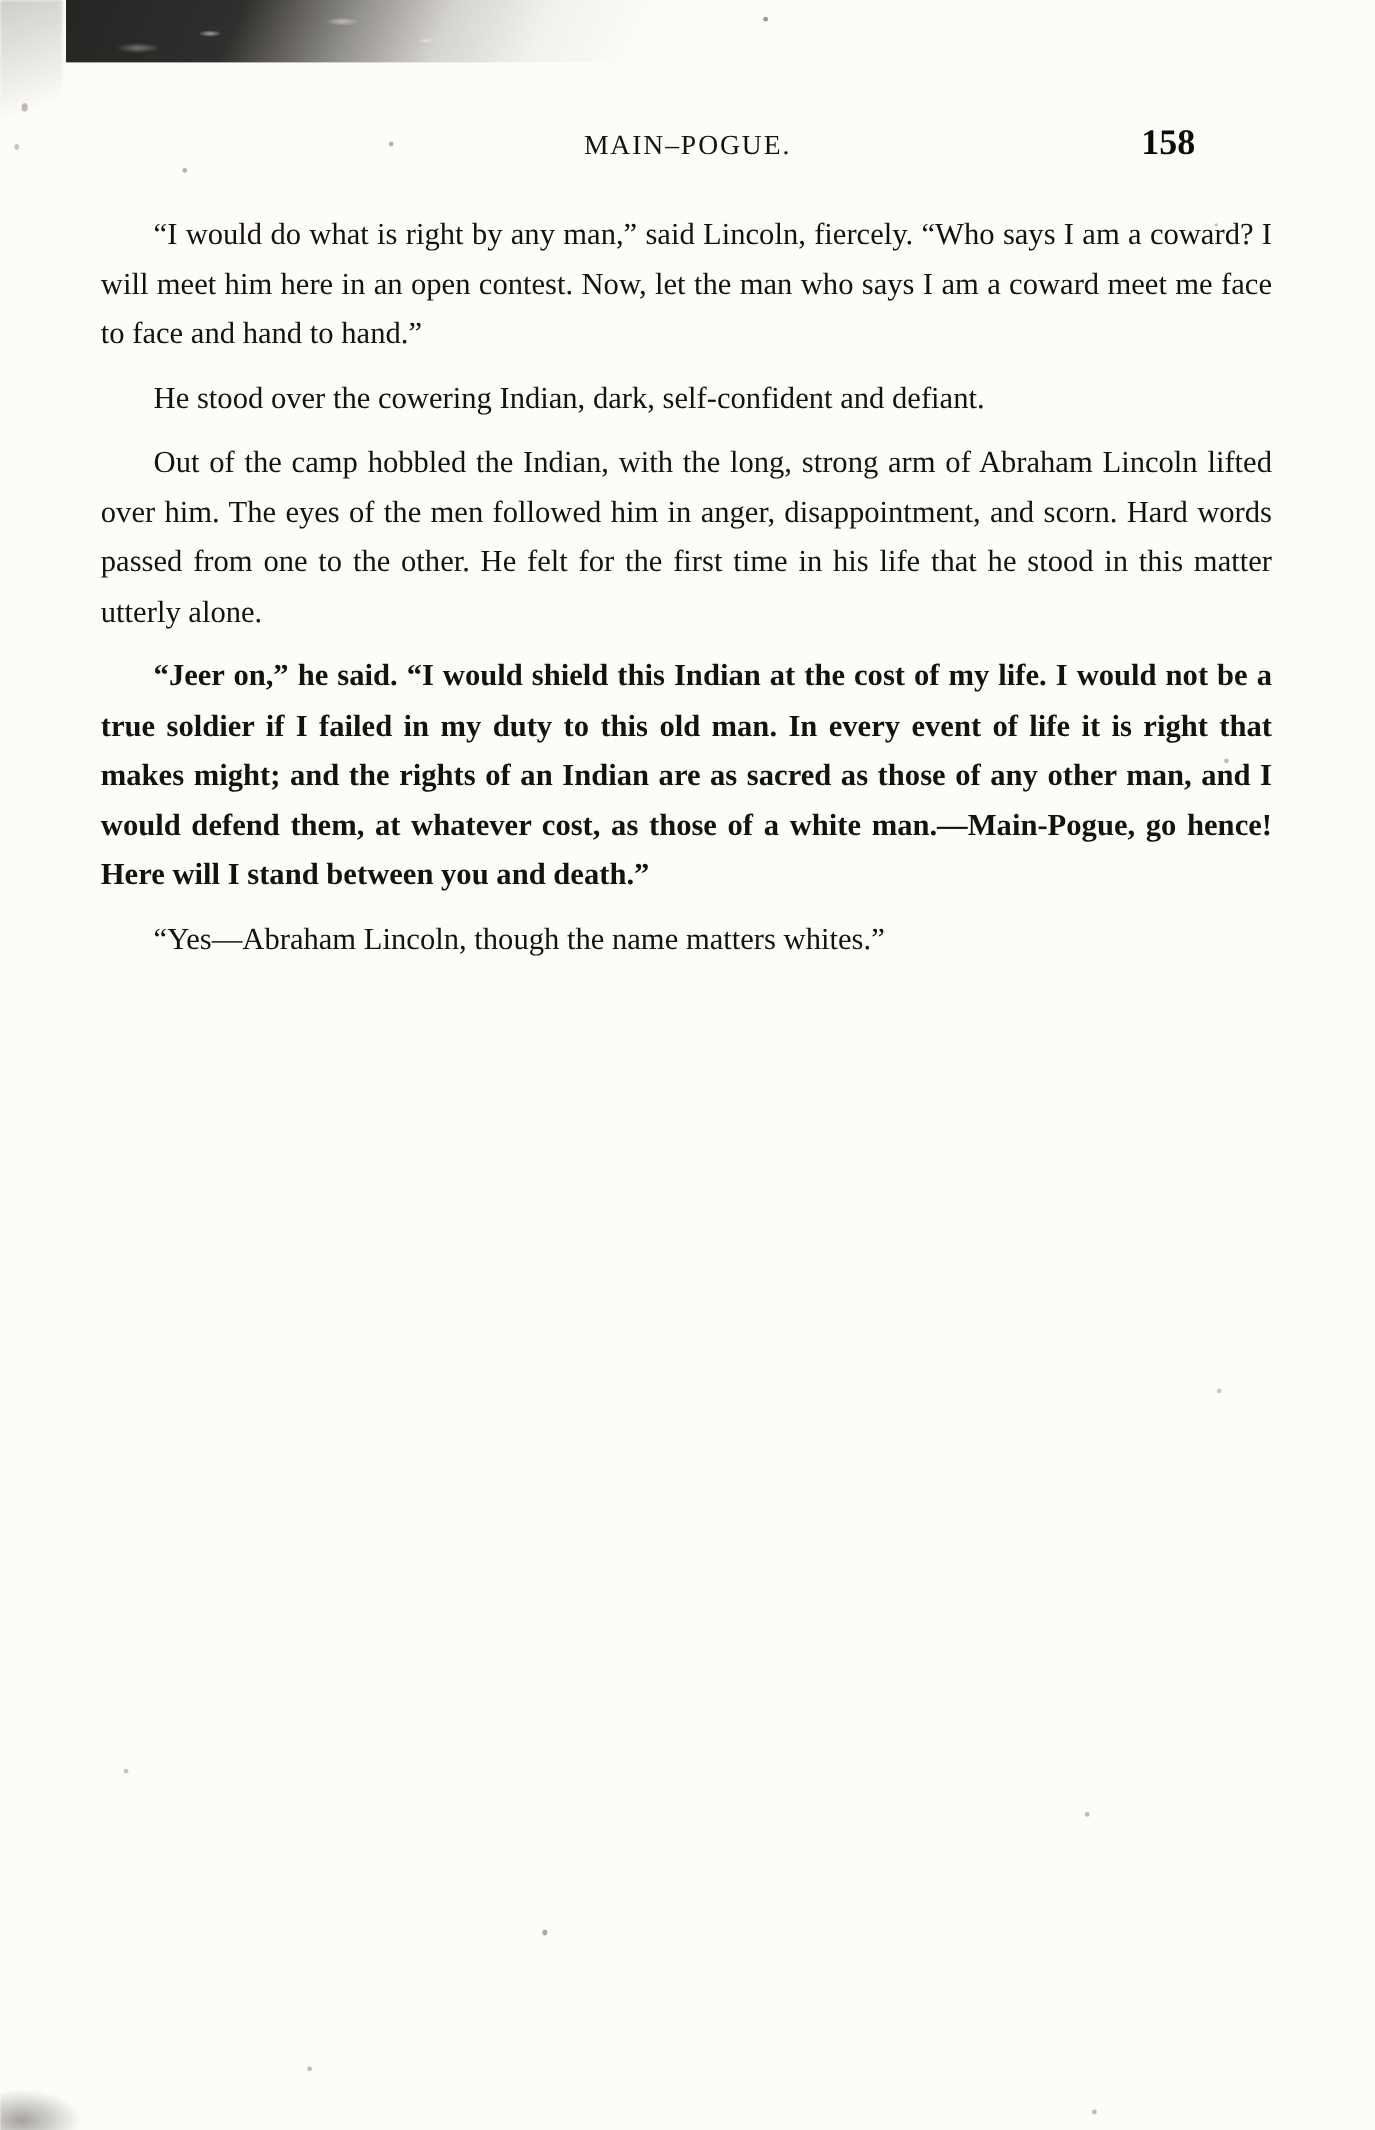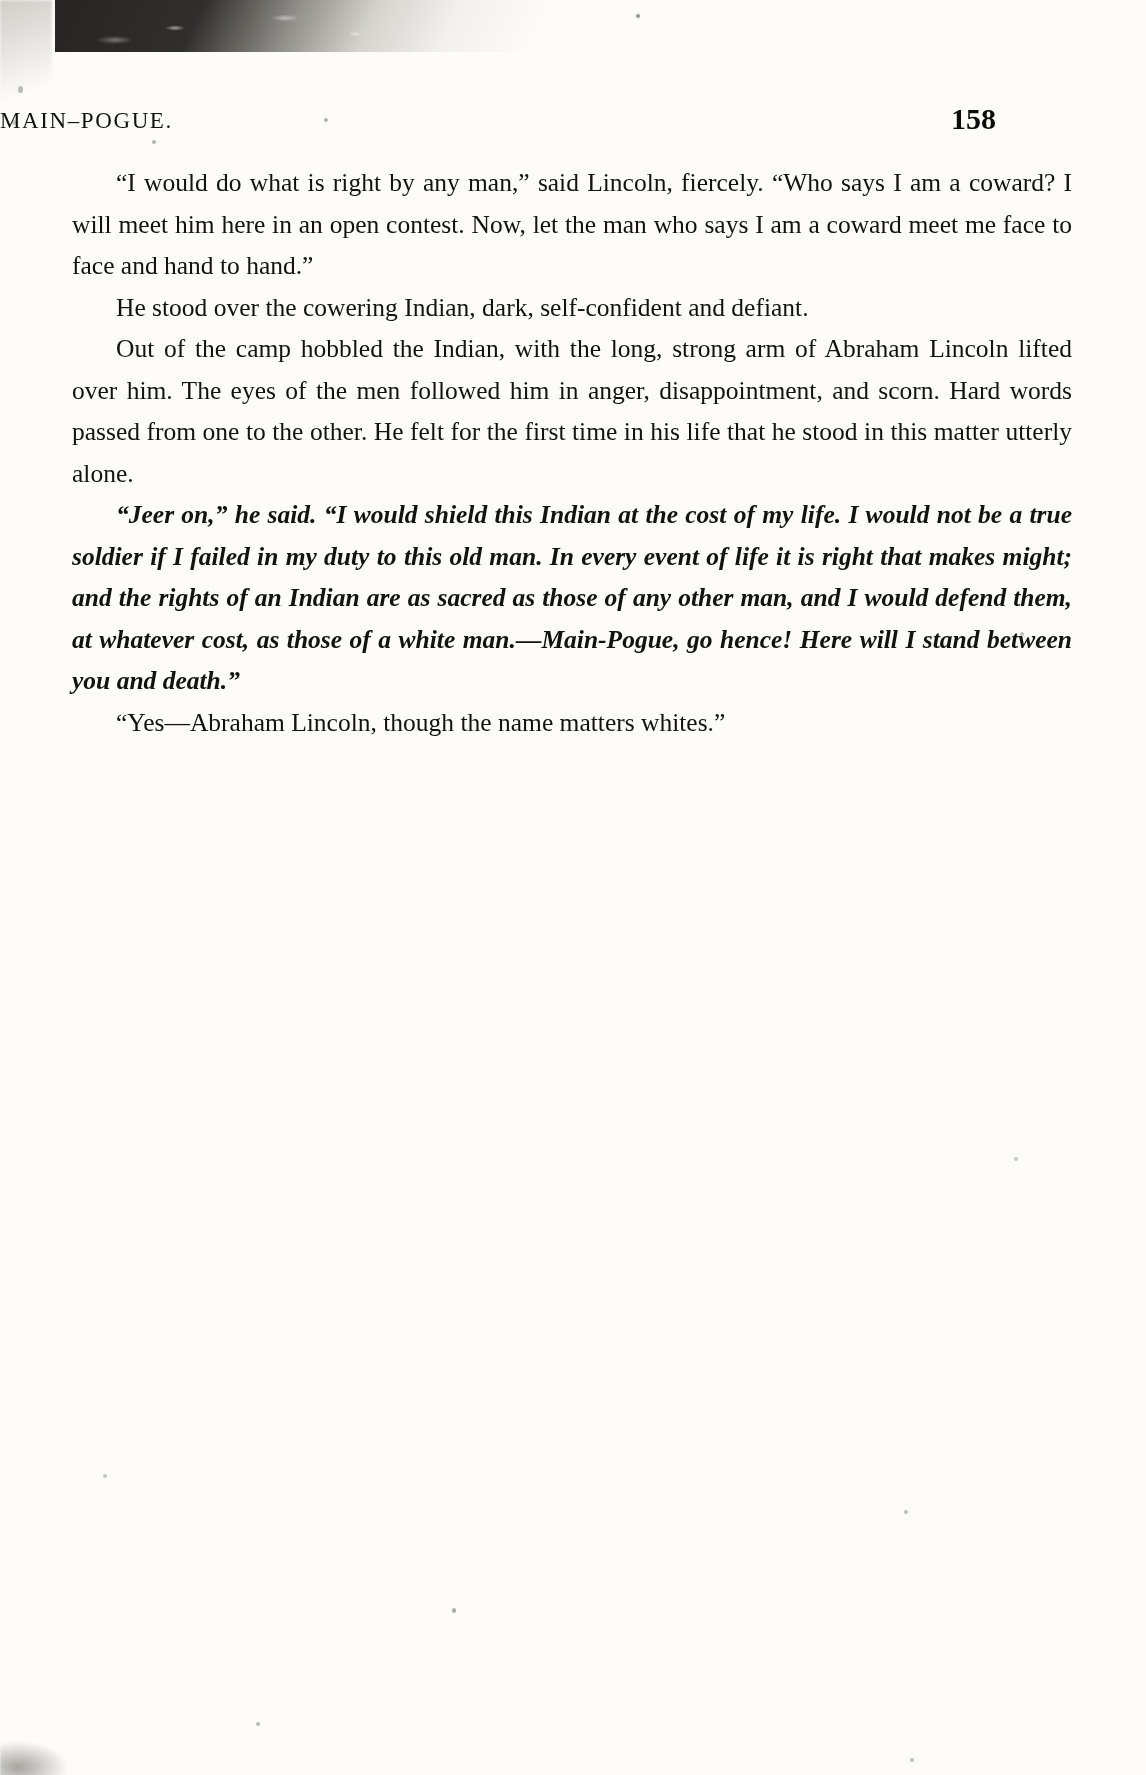--- a/index.html
+++ b/index.html
@@ -84,21 +84,21 @@
     position: absolute;
     top: 108px;
     left: 0;
     width: 1146px;
     height: 34px;
   }
   .running-head {
     position: absolute;
     left: 0;
     width: 1146px;
-    text-align: left;
+    text-align: center;
     font-size: 23px;
     letter-spacing: 1.6px;
     font-family: "Liberation Serif", serif;
     color: #14120f;
   }
   .folio {
     position: absolute;
     right: 150px;
     top: -6px;
     font-size: 30px;
@@ -108,32 +108,32 @@
   }
 
   .body-text {
     position: absolute;
     top: 162px;
     left: 72px;
     width: 1000px;
   }
 
   p.para {
-    margin: 0;
+    margin: 12px;
     font-size: 25.5px;
     line-height: 41.5px;
     text-align: justify;
     text-indent: 44px;
     color: #14120f;
     font-family: "Liberation Serif", serif;
     -webkit-font-smoothing: none;
   }
 
   
-  p.para.heavy { font-weight: 600; font-style: italic; }
+  p.para.heavy { font-weight: 600; }
   p.para.semi  { font-weight: 500; }
 </style>
 </head>
 <body>
 
 <div class="page">
 
   <div class="scan-edge-left"></div>
   <div class="scan-smudge-top"></div>
   <div class="scan-smudge-bottom"></div>

